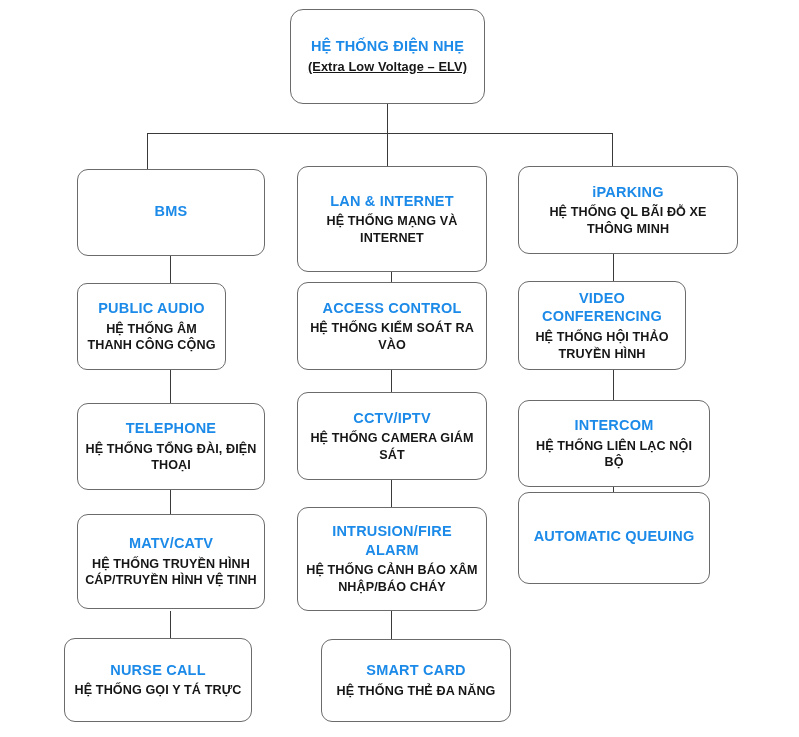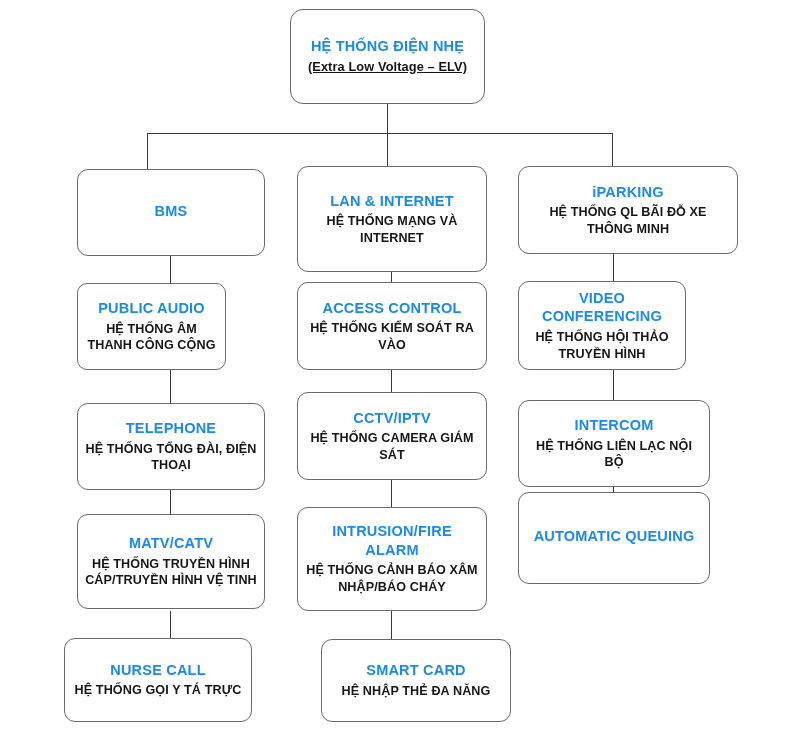--- a/index.html
+++ b/index.html
@@ -127,21 +127,21 @@
   <div class="connector v" style="left:391px; top:480px; height:27px;"></div>
 
   <div class="node" style="left:297px; top:507px; width:190px; height:104px;">
     <div class="title">INTRUSION/FIRE ALARM</div>
     <div class="subtitle">HỆ THỐNG CẢNH BÁO XÂM NHẬP/BÁO CHÁY</div>
   </div>
   <div class="connector v" style="left:391px; top:611px; height:28px;"></div>
 
   <div class="node" style="left:297px; top:639px; width:190px; height:83px;margin-left:24px;">
     <div class="title">SMART CARD</div>
-    <div class="subtitle">HỆ NHẬP THẺ ĐA NĂNG</div>
+    <div class="subtitle">HỆ THỐNG THẺ ĐA NĂNG</div>
   </div>
 
   <div class="node" style="left:518px; top:166px; width:220px; height:88px;">
     <div class="title">iPARKING</div>
     <div class="subtitle">HỆ THỐNG QL BÃI ĐỖ XE THÔNG MINH</div>
   </div>
   <div class="connector v" style="left:613px; top:254px; height:27px;"></div>
 
   <div class="node" style="left:518px; top:281px; width:168px; height:89px;">
     <div class="title">VIDEO CONFERENCING</div>

